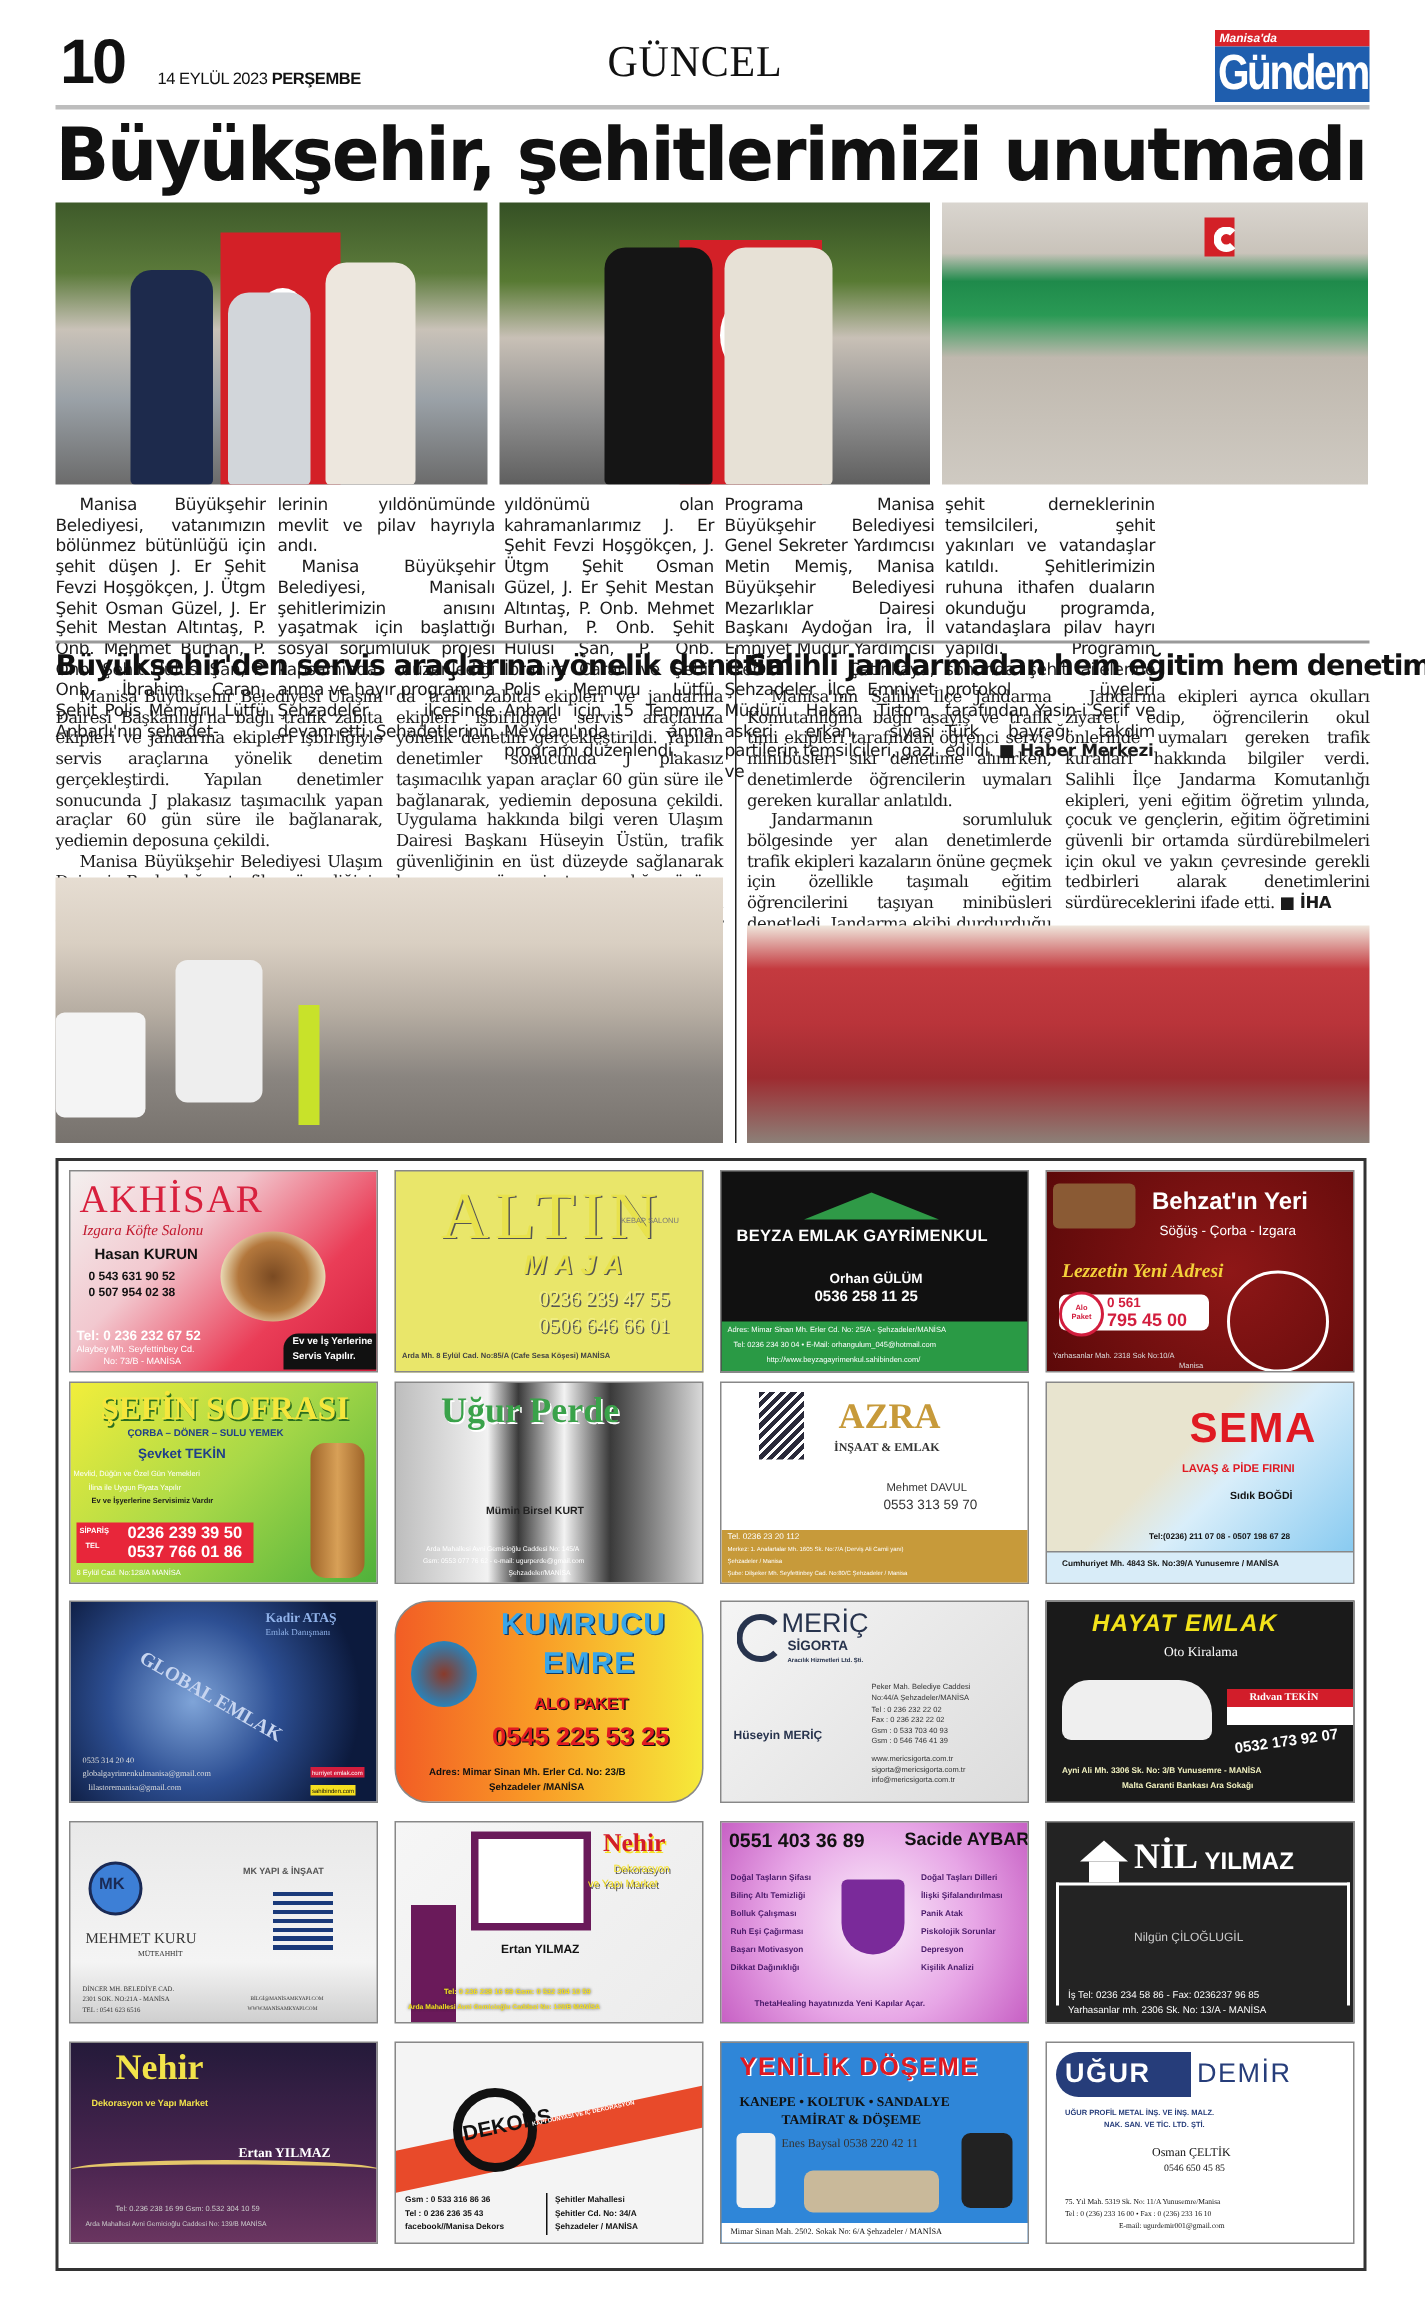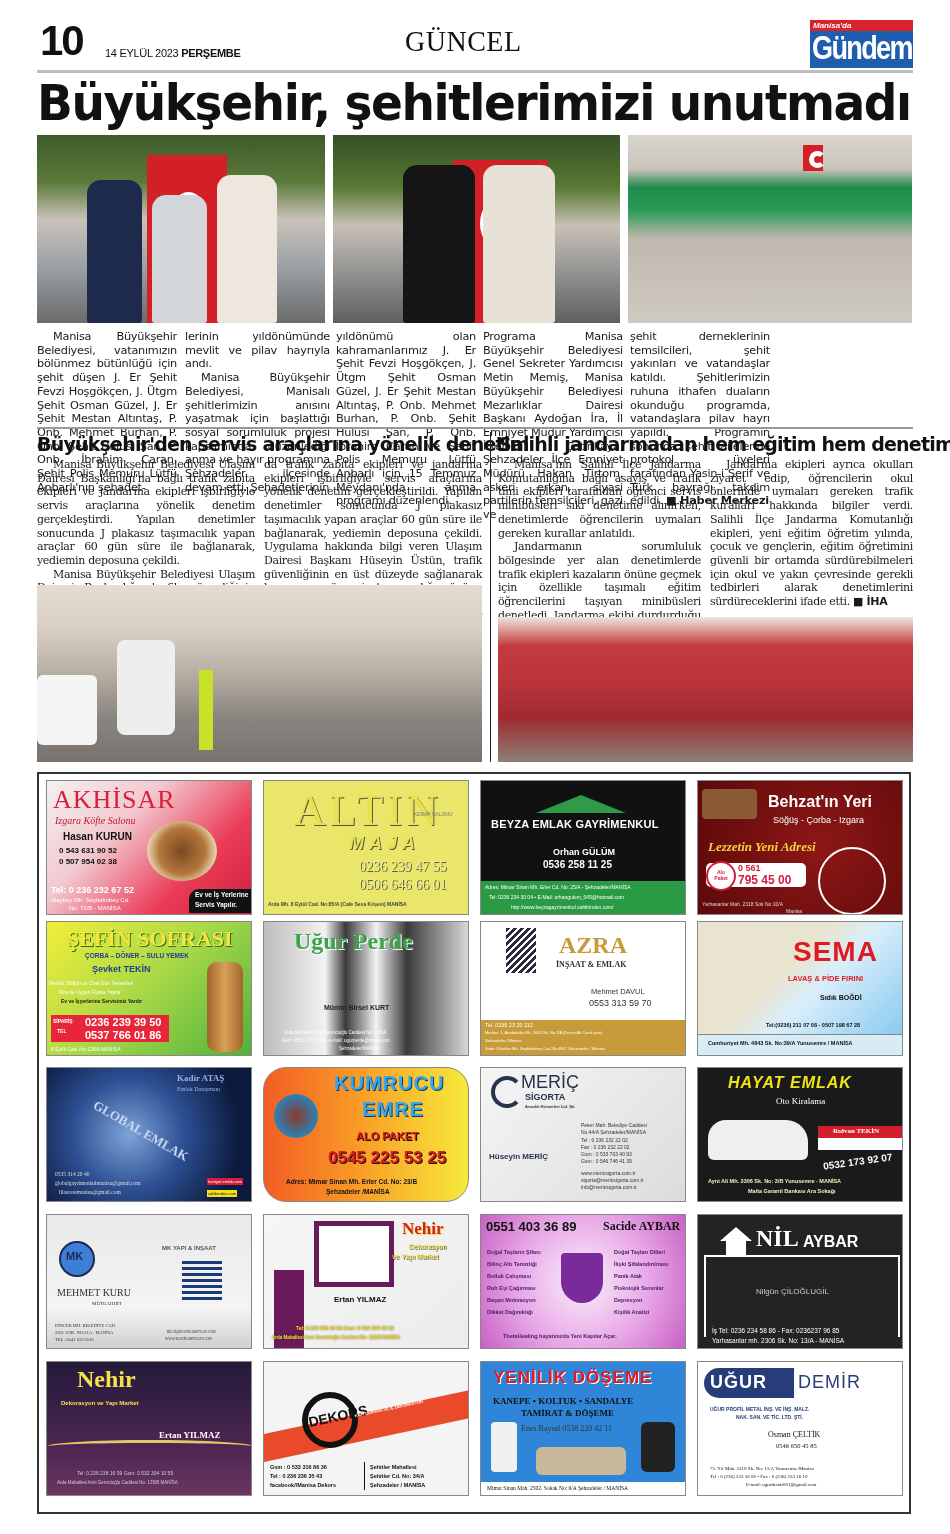--- a/index.html
+++ b/index.html
@@ -317,42 +317,42 @@
   <div style="left:138px;top:4px;font-family:'Liberation Serif',serif;font-weight:700;font-size:17px;color:#d21d2a;text-shadow:1px 1px 0 #f5e020;">Nehir</div>
   <div style="left:145px;top:28px;font-size:7px;color:#f5e020;text-shadow:1px 1px 0 #555;">Dekorasyon</div>
   <div style="left:128px;top:38px;font-size:7px;color:#f5e020;text-shadow:1px 1px 0 #555;">ve Yapı Market</div>
   <div style="left:70px;top:80px;font-size:8px;font-weight:700;color:#111;">Ertan YILMAZ</div>
   <div style="left:32px;top:110px;font-size:5px;font-weight:700;color:#f5e020;text-shadow:0 0 2px #333;">Tel: 0 236 238 16 99  Gsm: 0 532 304 10 59</div>
   <div style="left:8px;top:120px;font-size:4.5px;font-weight:700;color:#f5e020;text-shadow:0 0 2px #333;">Arda Mahallesi Avni Gemicioğlu Caddesi No: 139/B MANİSA</div>
 </div>
 
 <div class="ad theta" style="left:480px;top:1214px;">
   <div style="left:5px;top:4px;font-size:13px;font-weight:700;color:#111;">0551 403 36 89</div>
-  <div style="left:122px;top:4px;font-size:12px;font-weight:700;color:#111;font-family:Liberation Serif, serif;">Sacide AYBAR</div>
+  <div style="left:122px;top:4px;font-size:12px;font-weight:700;color:#111;">Sacide AYBAR</div>
   <div style="left:80px;top:38px;width:42px;height:50px;background:#7a2a9a;border-radius:4px 4px 21px 21px;"></div>
   <div style="left:6px;top:34px;font-size:5.5px;font-weight:700;color:#4a1a6a;">Doğal Taşların Şifası</div>
   <div style="left:6px;top:46px;font-size:5.5px;font-weight:700;color:#4a1a6a;">Bilinç Altı Temizliği</div>
   <div style="left:6px;top:58px;font-size:5.5px;font-weight:700;color:#4a1a6a;">Bolluk Çalışması</div>
   <div style="left:6px;top:70px;font-size:5.5px;font-weight:700;color:#4a1a6a;">Ruh Eşi Çağırması</div>
   <div style="left:6px;top:82px;font-size:5.5px;font-weight:700;color:#4a1a6a;">Başarı Motivasyon</div>
   <div style="left:6px;top:94px;font-size:5.5px;font-weight:700;color:#4a1a6a;">Dikkat Dağınıklığı</div>
   <div style="left:133px;top:34px;font-size:5.5px;font-weight:700;color:#4a1a6a;">Doğal Taşları Dilleri</div>
   <div style="left:133px;top:46px;font-size:5.5px;font-weight:700;color:#4a1a6a;">İlişki Şifalandırılması</div>
   <div style="left:133px;top:58px;font-size:5.5px;font-weight:700;color:#4a1a6a;">Panik Atak</div>
   <div style="left:133px;top:70px;font-size:5.5px;font-weight:700;color:#4a1a6a;">Piskolojik Sorunlar</div>
   <div style="left:133px;top:82px;font-size:5.5px;font-weight:700;color:#4a1a6a;">Depresyon</div>
   <div style="left:133px;top:94px;font-size:5.5px;font-weight:700;color:#4a1a6a;">Kişilik Analizi</div>
   <div style="left:22px;top:118px;font-size:5.5px;font-weight:700;color:#4a1a6a;">ThetaHealing hayatınızda Yeni Kapılar Açar.</div>
 </div>
 
 <div class="ad nil" style="left:697px;top:1214px;">
   <div style="left:22px;top:12px;width:0;height:0;border-left:16px solid transparent;border-right:16px solid transparent;border-bottom:14px solid #fff;"></div>
   <div style="left:28px;top:26px;width:20px;height:14px;background:#fff;"></div>
   <div style="left:58px;top:10px;font-size:24px;font-weight:700;color:#fff;font-family:'Liberation Serif',serif;">NİL</div>
-  <div style="left:105px;top:18px;font-size:16px;font-weight:700;color:#fff;">AYBAR</div>
+  <div style="left:105px;top:18px;font-size:16px;font-weight:700;color:#fff;">YILMAZ</div>
   <div style="left:6px;top:40px;width:192px;height:80px;border:2px solid #fff;border-bottom:none;"></div>
   <div style="left:58px;top:72px;font-size:8px;color:#ccc;">Nilgün ÇİLOĞLUGİL</div>
   <div style="left:14px;top:112px;font-size:6.5px;color:#fff;">İş Tel: 0236 234 58 86 - Fax: 0236237 96 85</div>
   <div style="left:14px;top:122px;font-size:6.5px;color:#fff;">Yarhasanlar mh. 2306 Sk. No: 13/A - MANİSA</div>
 </div>
 
 <div class="ad nehir2" style="left:46px;top:1361px;">
   <div style="left:30px;top:4px;font-family:'Liberation Serif',serif;font-weight:700;font-size:24px;color:#f2e34a;">Nehir</div>
   <div style="left:14px;top:38px;font-size:6px;font-weight:700;color:#f2e34a;">Dekorasyon ve Yapı Market</div>
   <div style="left:0;top:78px;width:206px;height:10px;border-top:3px solid #e4c66a;border-radius:50% 50% 0 0;"></div>

